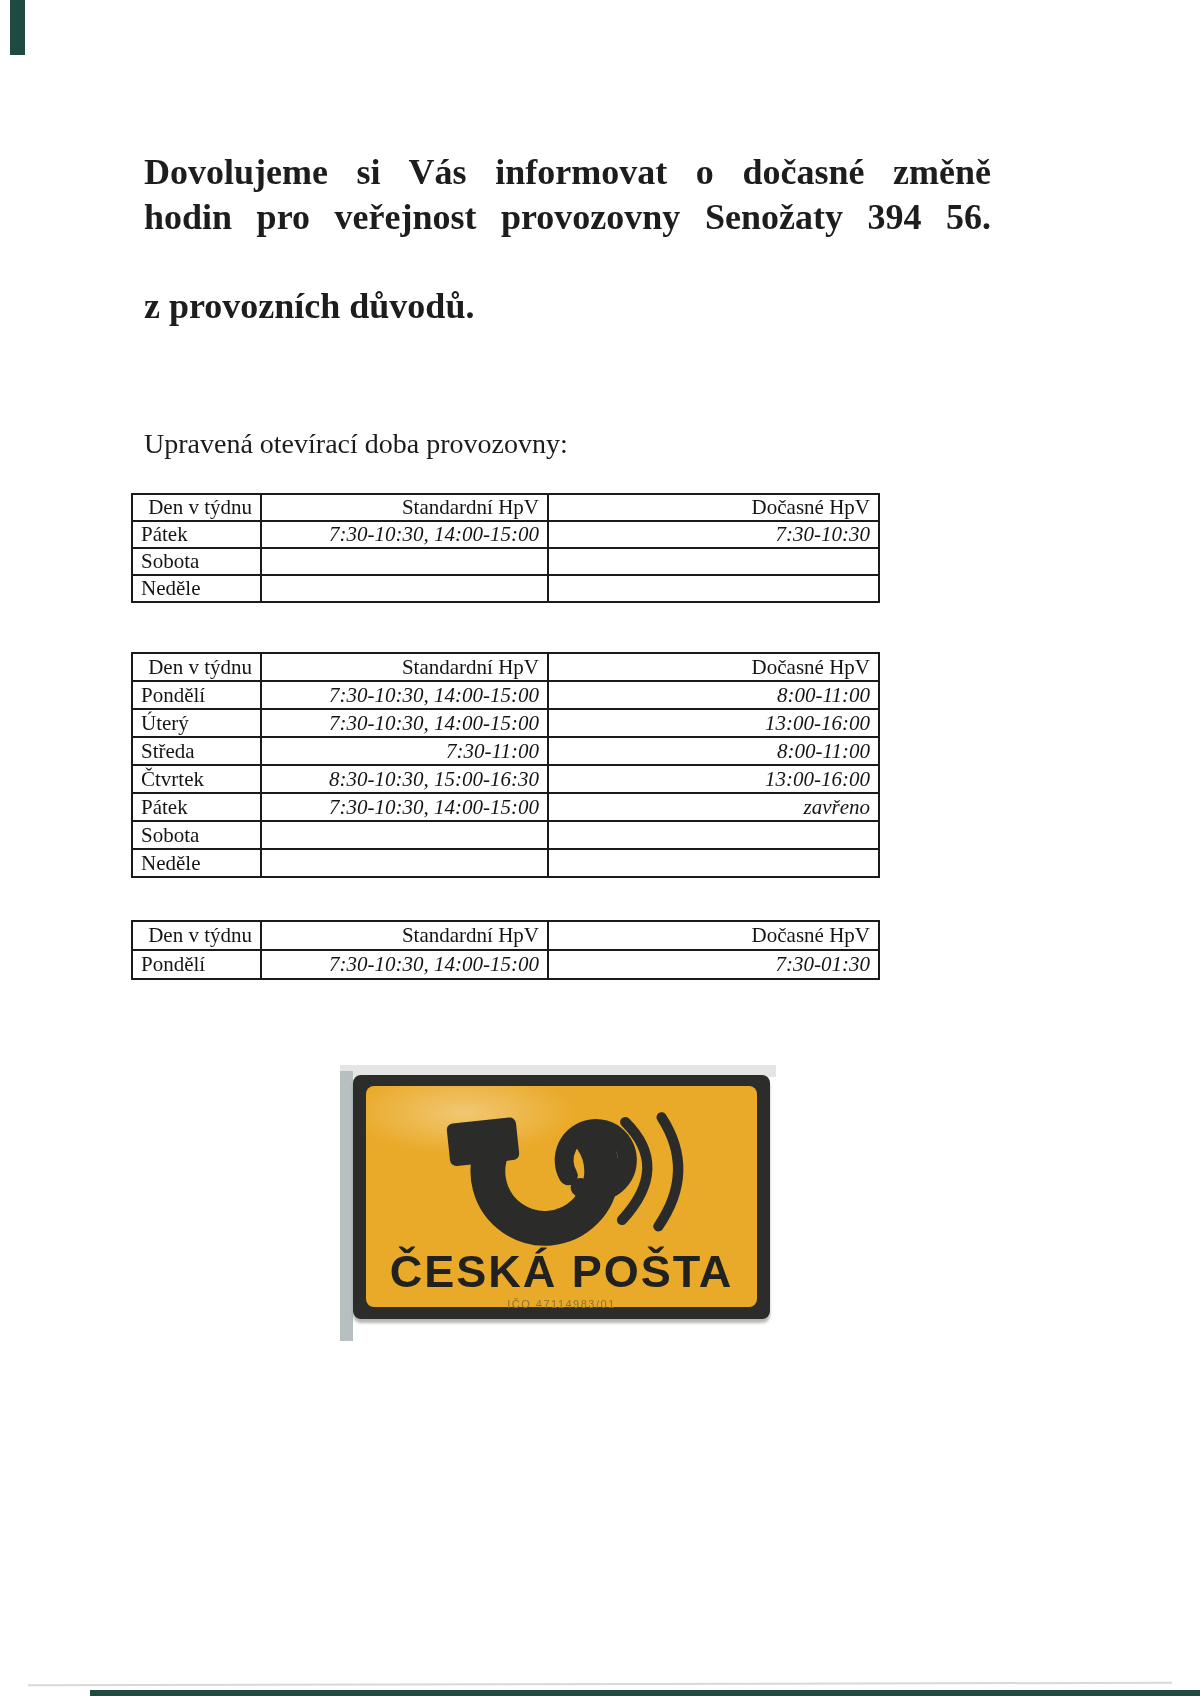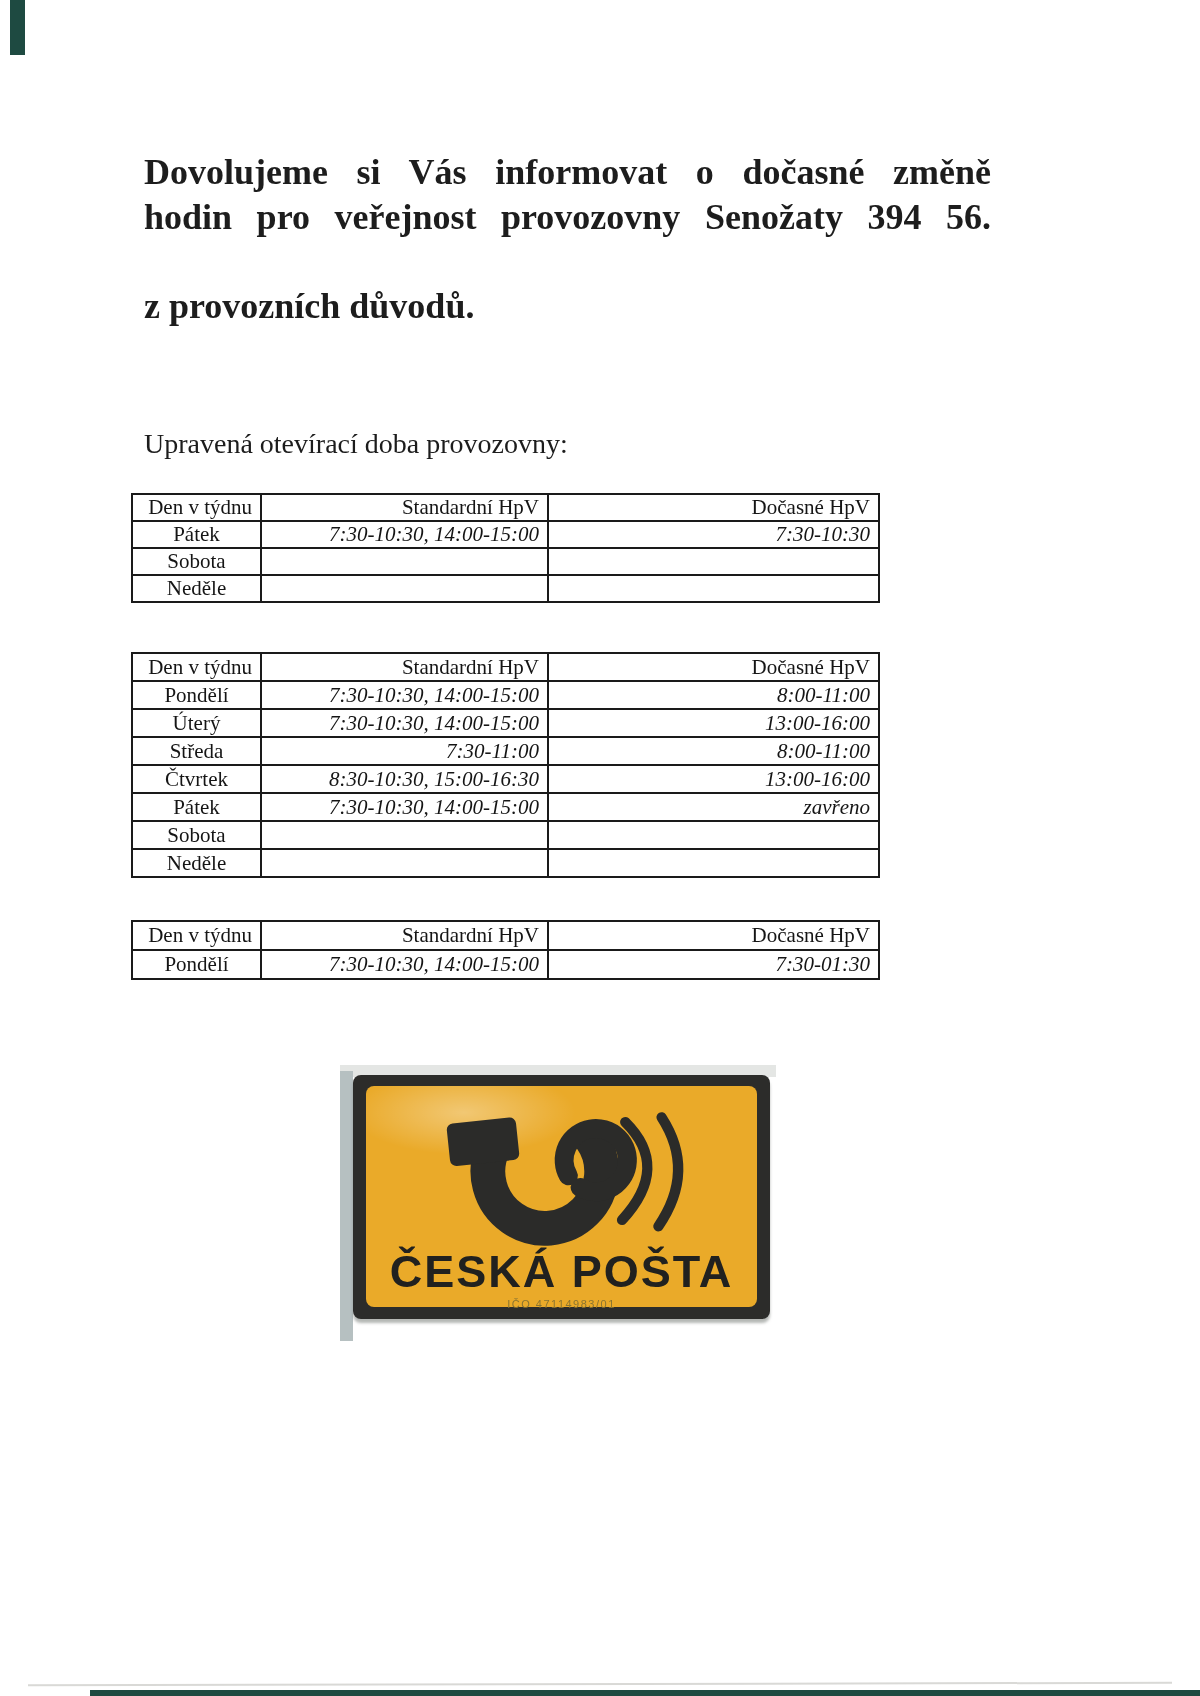--- a/index.html
+++ b/index.html
@@ -31,21 +31,21 @@
   table.sched{
     position:absolute;left:131px;width:747px;
     border-collapse:collapse;table-layout:fixed;
     font-size:21px;color:#151515;
   }
   table.sched td,table.sched th{
     border:2px solid #1a1a1a;padding:0 8px;overflow:hidden;white-space:nowrap;
     font-weight:normal;
   }
   table.sched th{text-align:right;}
-  td.day{text-align:center;}
+  td.day{}
   td.hours{text-align:right;font-style:italic;}
   #table1{top:493px;}  #table1 tr{height:26px;}
   #table2{top:652px;}  #table2 tr{height:28px;}
   #table3{top:920px;}  #table3 tr{height:29px;}
   col.c-day{width:129px;} col.c-std{width:287px;} col.c-tmp{width:331px;}
 
   
   .logo-photo{position:absolute;left:340px;top:1065px;width:436px;height:282px;background:#ffffff;}
   .photo-top-band{position:absolute;left:0;top:0;width:100%;height:12px;background:#e4e6e4;}
   .photo-edge-strip{position:absolute;left:0;top:6px;width:13px;height:270px;background:#b6c0c1;}

